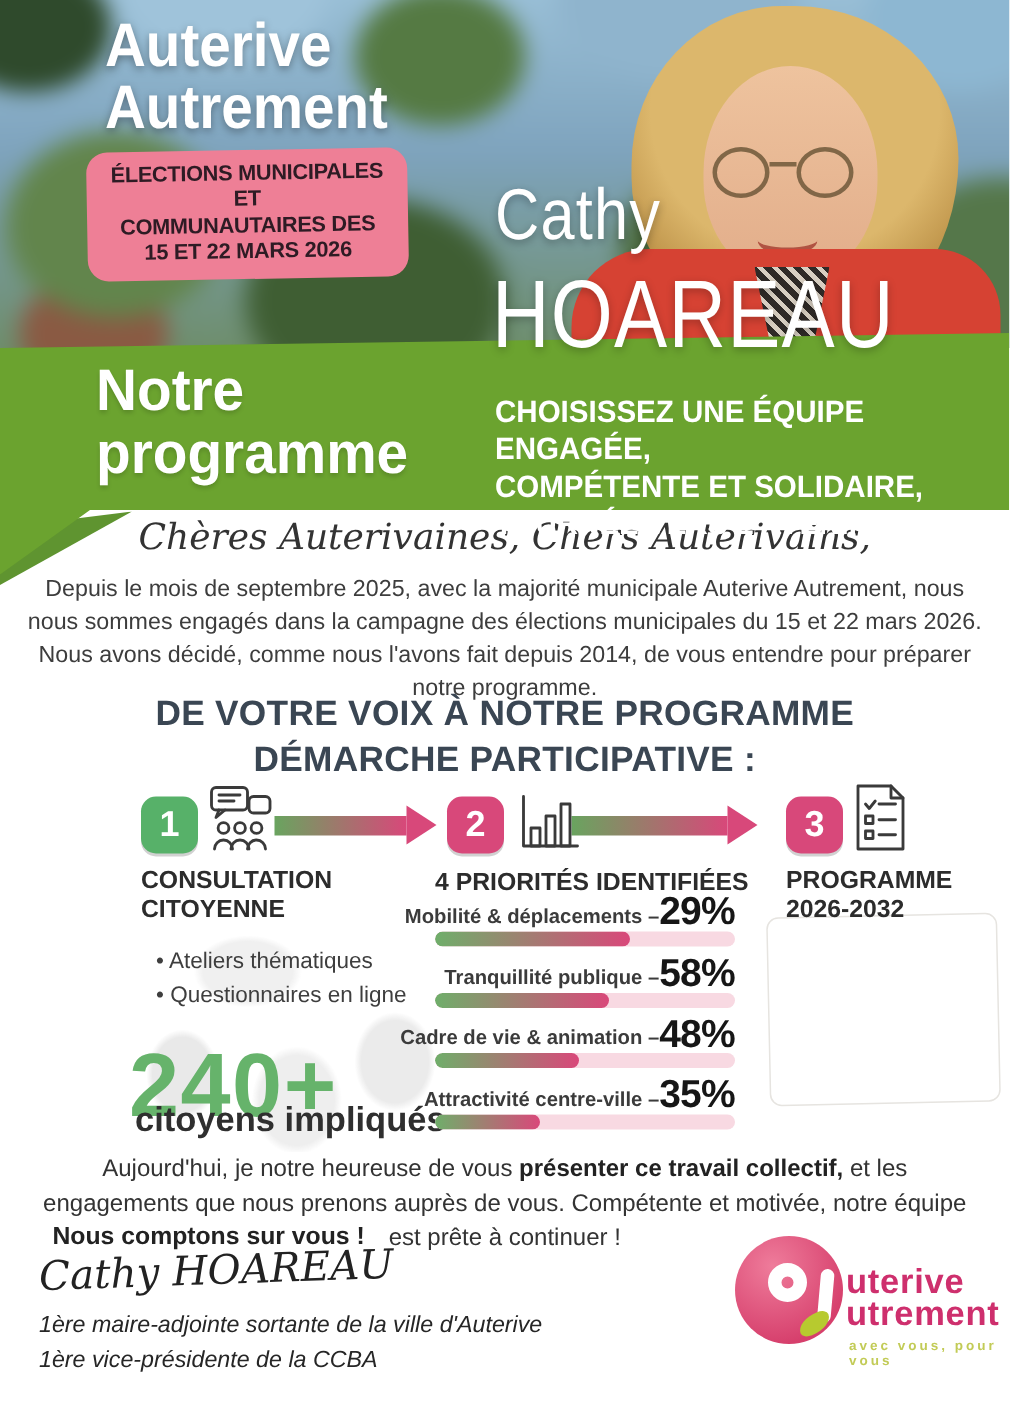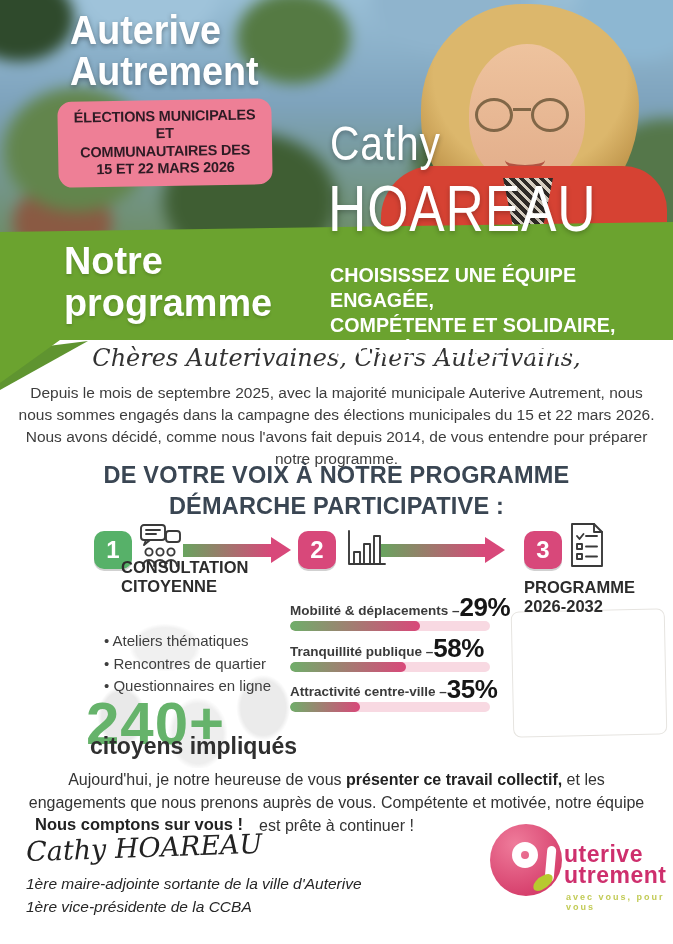--- a/index.html
+++ b/index.html
@@ -84,38 +84,38 @@
   .sq1{left:94px;top:531px;} .sq2{left:298px;top:531px;} .sq3{left:524px;top:531px;}
   .sicon{position:absolute;z-index:2;}
   .sicon1{left:136px;top:522px;} .sicon2{left:344px;top:527px;} .sicon3{left:566px;top:522px;}
   .arrow{position:absolute;display:flex;align-items:center;z-index:1;}
   .arrow .ab{height:13px;background:linear-gradient(90deg,#69a45f,#d8487a);}
   .arrow .ah{width:0;height:0;border-left:20px solid #d8487a;
     border-top:13px solid transparent;border-bottom:13px solid transparent;}
   .arrow1{left:183px;top:537px;} .arrow1 .ab{width:88px;}
   .arrow2{left:381px;top:537px;} .arrow2 .ab{width:104px;}
   .slabel{position:absolute;font-size:16.5px;font-weight:bold;color:#2c2c2c;line-height:1.15;z-index:2;}
-  .slabel1{left:94px;top:558px;margin-left:27px;} .slabel2{left:290px;top:579px;} .slabel3{left:524px;top:578px;}
+  .slabel1{left:94px;top:578px;} .slabel2{left:290px;top:579px;} .slabel3{left:524px;top:578px;}
 
   .crowd-ghost{position:absolute;left:78px;top:596px;width:218px;height:172px;opacity:.14;z-index:0;
     background:
       radial-gradient(40px 50px at 20% 70%,#6b6b6b 50%,transparent 60%),
       radial-gradient(50px 60px at 55% 80%,#8a8a8a 50%,transparent 60%),
       radial-gradient(45px 55px at 85% 65%,#777 50%,transparent 60%),
       radial-gradient(60px 40px at 40% 30%,#9a9a9a 50%,transparent 60%);}
   .bullets{position:absolute;left:92px;top:618px;margin:12px;padding:0;list-style:none;
     font-size:15px;line-height:1.5;color:#3e3e3e;z-index:2;}
   .bullets li::before{content:"• ";}
   .count{position:absolute;left:86px;top:694px;font-size:60px;font-weight:bold;color:#66b36b;
     letter-spacing:1px;z-index:2;line-height:1;}
   .count-cap{position:absolute;left:90px;top:733px;font-size:23px;font-weight:bold;color:#2f2f2f;z-index:2;}
 
   #chart{position:absolute;left:290px;top:597px;width:200px;z-index:2;}
   .crow{margin-bottom:7px;}
-  .crow-top{display:flex;justify-content:flex-start;align-items:flex-end;}
+  .crow-top{display:flex;justify-content:flex-end;align-items:flex-end;}
   .crow-label{font-size:13.5px;font-weight:bold;color:#3b3b3b;white-space:nowrap;}
   .crow-pct{font-size:26px;font-weight:bold;color:#161616;line-height:.8;letter-spacing:-.5px;}
   .crow-track{height:10px;background:#f8d9e2;border-radius:6px;margin-top:3px;overflow:hidden;}
   .crow-fill{height:100%;background:linear-gradient(90deg,#6fae6a,#d9487a);border-radius:6px;}
 
   .ghost-box{position:absolute;left:512px;top:610px;width:154px;height:126px;background:#fff;
     border:1px solid #e6e4e0;border-radius:8px;transform:rotate(-1.2deg);z-index:1;}
 
   
   .closing{position:absolute;left:22px;top:768px;width:629px;text-align:center;
@@ -245,29 +245,29 @@
       <line x1="20" y1="24.5" x2="31" y2="24.5"></line>
       <rect x="11" y="32" width="5" height="5"></rect>
       <line x1="20" y1="34.5" x2="31" y2="34.5"></line>
     </svg>
   </div>
 
   <div class="slabel slabel1" data-interactable="false">
     <div data-interactable="false">CONSULTATION</div>
     <div data-interactable="false">CITOYENNE</div>
   </div>
+  <div class="slabel slabel2" data-interactable="false">4 PRIORITÉS IDENTIFIÉES</div>
   <div class="slabel slabel3" data-interactable="false">
     <div data-interactable="false">PROGRAMME</div>
     <div data-interactable="false">2026-2032</div>
   </div>
 
   <div class="crowd-ghost" data-interactable="false"></div>
   <ul class="bullets" id="bullets" data-interactable="false">
       <li data-interactable="false">Ateliers thématiques</li>
-      <li data-interactable="false">Rencontres de quartier</li>
       <li data-interactable="false">Questionnaires en ligne</li>
     </ul>
   <div class="count" data-interactable="false">240+</div>
   <div class="count-cap" data-interactable="false">citoyens impliqués</div>
 
   <div class="ghost-box" data-interactable="false"></div>
   <div id="chart" data-interactable="false">
       <div class="crow" data-interactable="false">
         <div class="crow-top">
           <span class="crow-label" data-interactable="false">Mobilité &amp; déplacements –</span>
@@ -281,20 +281,29 @@
         <div class="crow-top">
           <span class="crow-label" data-interactable="false">Tranquillité publique –</span>
           <span class="crow-pct" data-interactable="false">58%</span>
         </div>
         <div class="crow-track" data-interactable="false">
           <div class="crow-fill" data-interactable="false" style="width: 58%;"></div>
         </div>
       </div>
       <div class="crow" data-interactable="false">
         <div class="crow-top">
+          <span class="crow-label" data-interactable="false">Cadre de vie &amp; animation –</span>
+          <span class="crow-pct" data-interactable="false">48%</span>
+        </div>
+        <div class="crow-track" data-interactable="false">
+          <div class="crow-fill" data-interactable="false" style="width: 48%;"></div>
+        </div>
+      </div>
+      <div class="crow" data-interactable="false">
+        <div class="crow-top">
           <span class="crow-label" data-interactable="false">Attractivité centre-ville –</span>
           <span class="crow-pct" data-interactable="false">35%</span>
         </div>
         <div class="crow-track" data-interactable="false">
           <div class="crow-fill" data-interactable="false" style="width: 35%;"></div>
         </div>
       </div>
     </div>
 
   <div class="closing" data-interactable="false">

